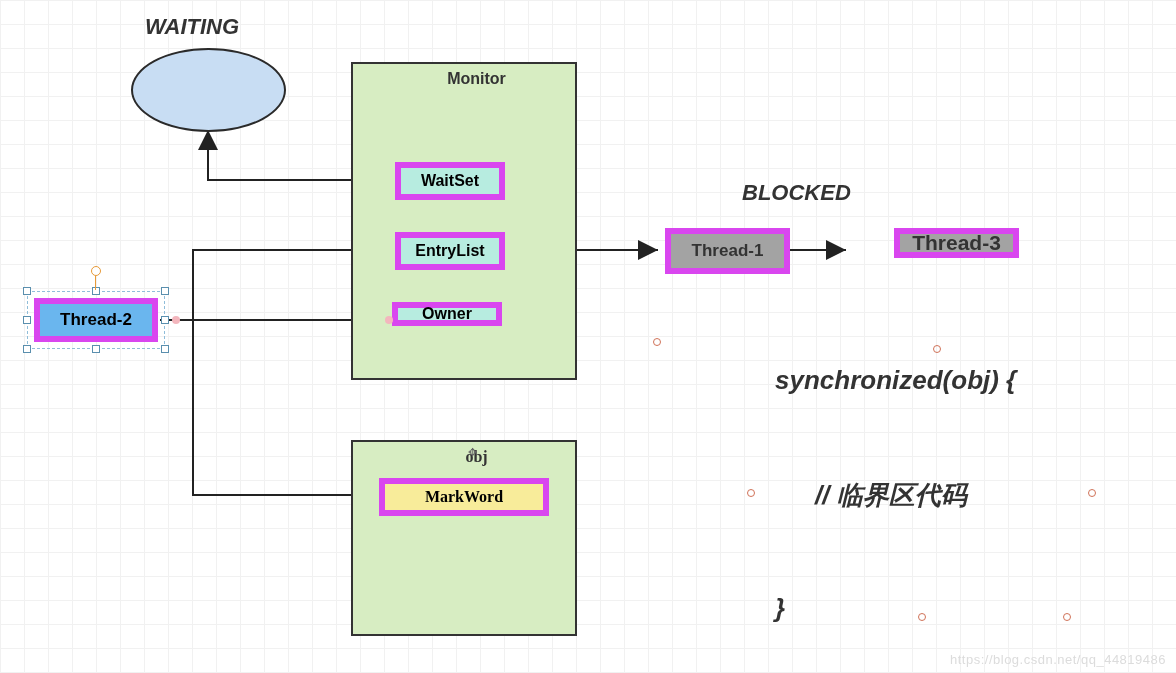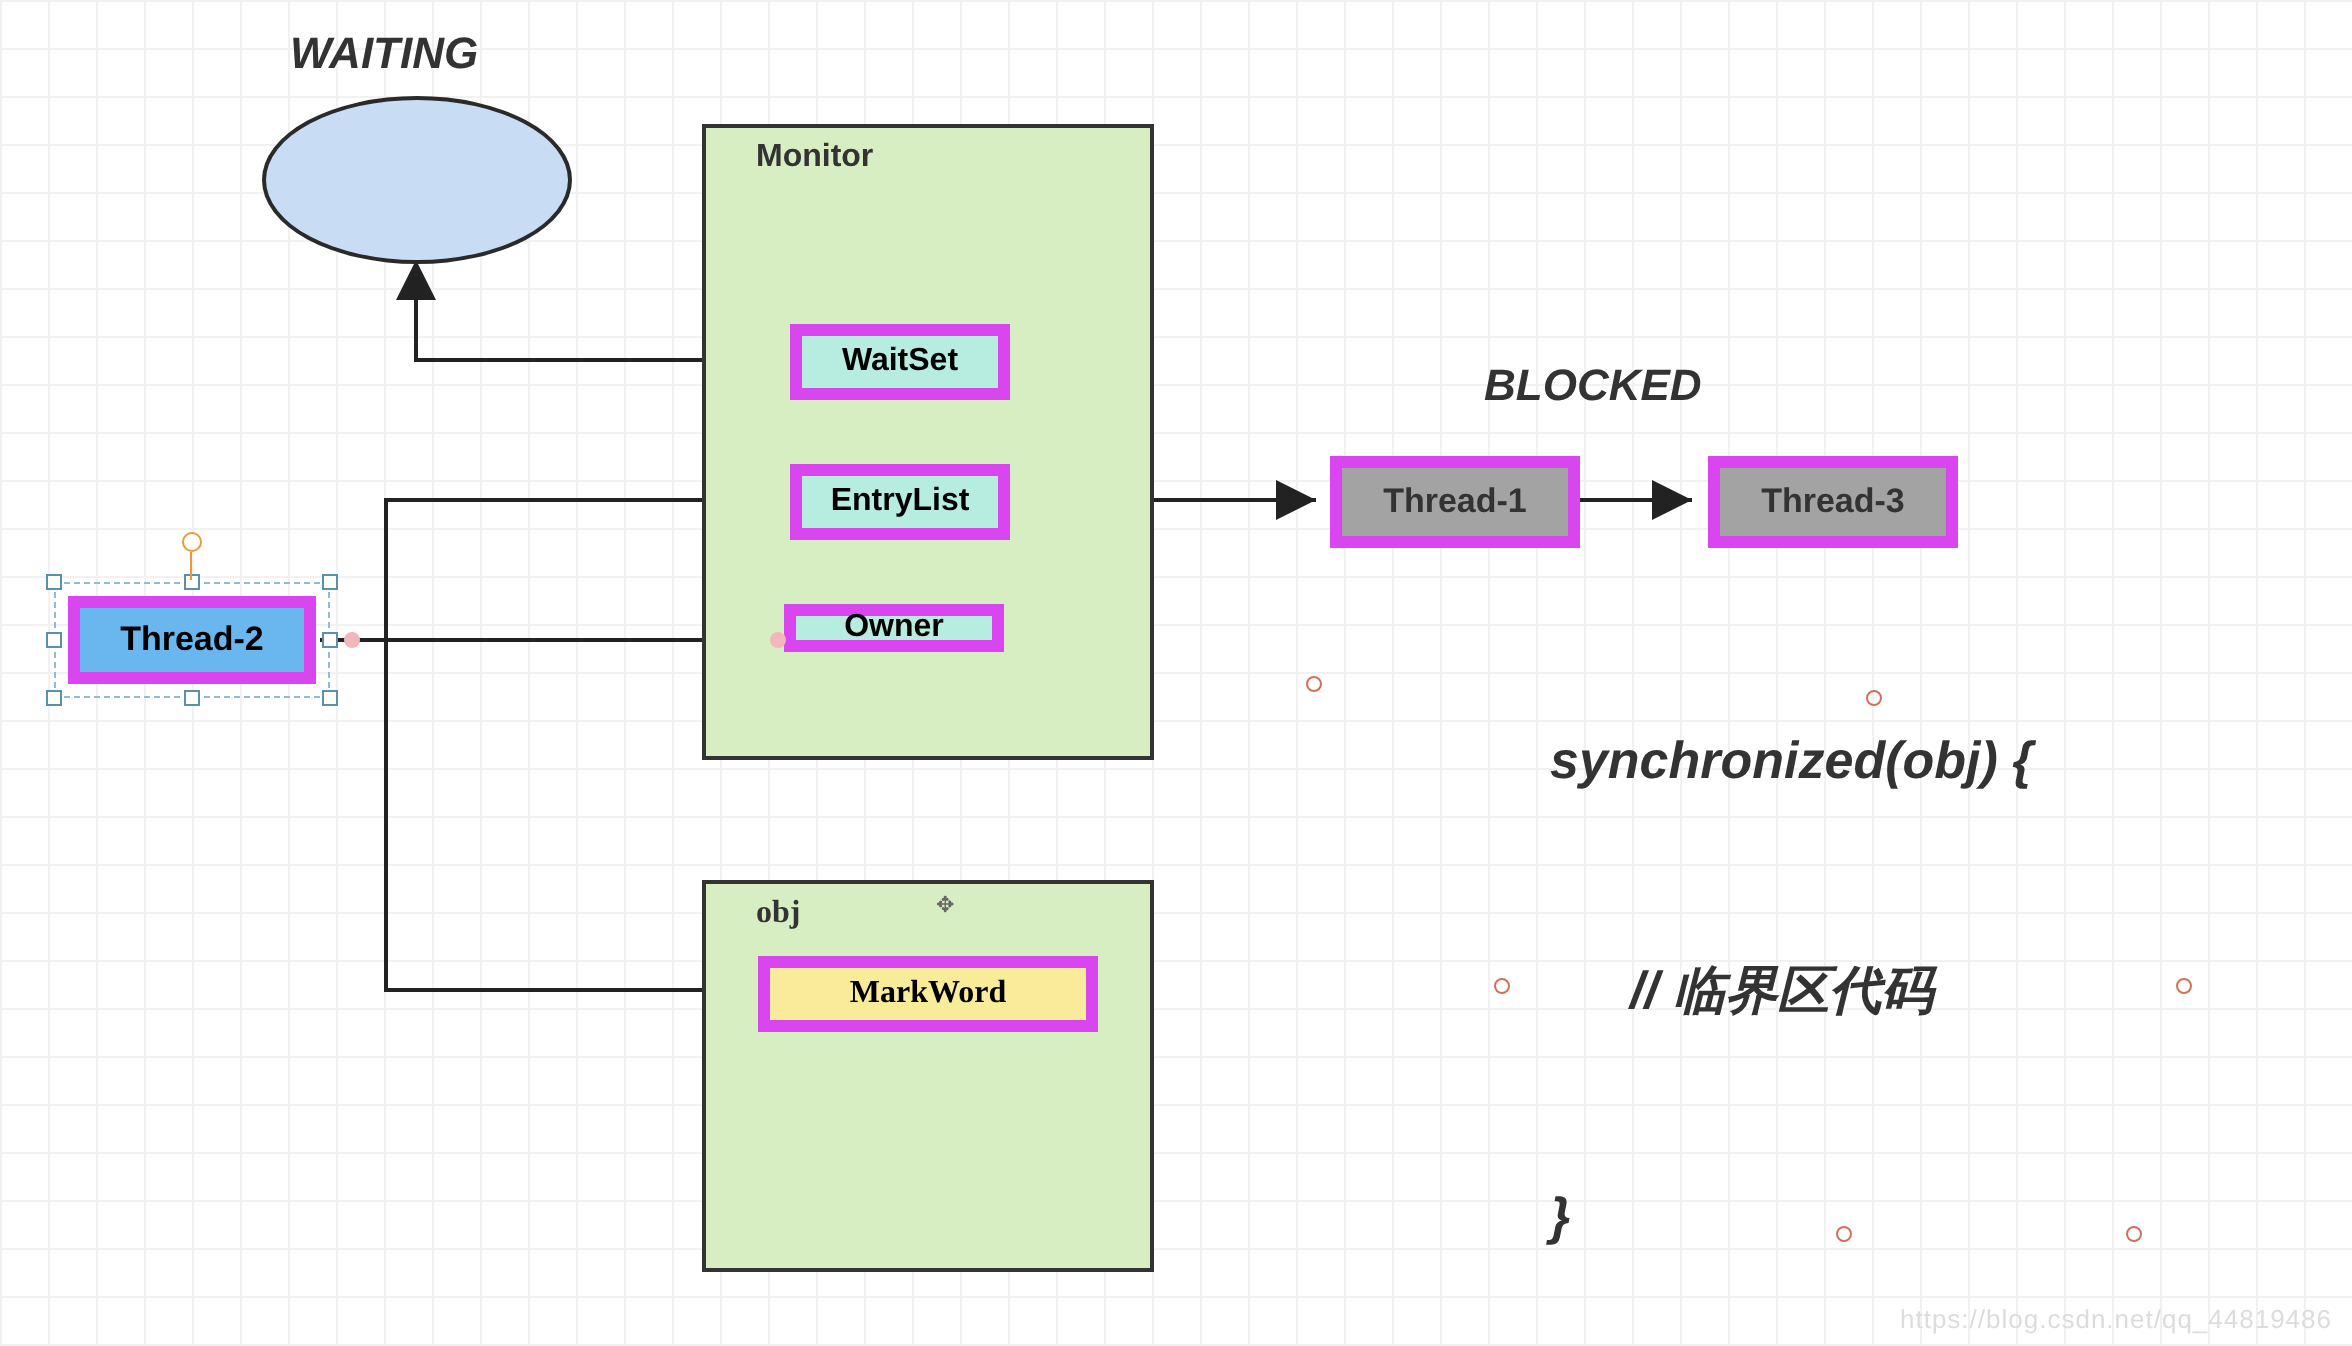--- a/index.html
+++ b/index.html
@@ -39,20 +39,21 @@
     color: #333;
   }
   .monitor {
     background: #d7edc2;
     border: 2px solid #333;
   }
   .monitor-title {
     position: absolute;
     top: 6px;
     left: 0; right: 0;
+    text-align: center;
     font-weight: 700;
     color: #333;
     padding-left: 25px;
   }
   .cyan {
     background: #b7ece0;
   }
   .yellow {
     background: #f8ec9a;
   }
@@ -138,21 +139,21 @@
 <div class="abs box cyan" style="left:395px; top:162px; width:110px; height:38px; font-size:16px;">WaitSet</div>
 
 <div class="abs box cyan" style="left:395px; top:232px; width:110px; height:38px; font-size:16px;">EntryList</div>
 
 <div class="abs box cyan" style="left:392px; top:302px; width:110px; height:24px; font-size:16px;">Owner</div>
 
 <div class="abs label-italic" style="left:742px; top:180px; font-size:22px;">BLOCKED</div>
 
 <div class="abs box thread-gray" style="left:665px; top:228px; width:125px; height:46px; font-size:17px;">Thread-1</div>
 
-<div class="abs box thread-gray" style="left:854px; top:228px; width:125px; height:46px; font-size:17px;">Thread-3</div>
+<div class="abs box thread-gray" style="left:894px; top:228px; width:125px; height:30px; font-size:21px;">Thread-3</div>
 
 <div class="abs monitor" style="left:351px; top:440px; width:226px; height:196px;font-family:Liberation Serif, serif;">
   <div class="monitor-title">obj</div>
 </div>
 
 <div class="abs box yellow" style="left:379px; top:478px; width:170px; height:38px; font-size:16px;font-family:Liberation Serif, serif;">MarkWord</div>
 
 <div class="abs box thread2" style="left:34px; top:298px; width:124px; height:44px; font-size:17px;">Thread-2</div>
 
 <div class="sel-box" style="left:27px; top:291px; width:138px; height:58px;"></div>

